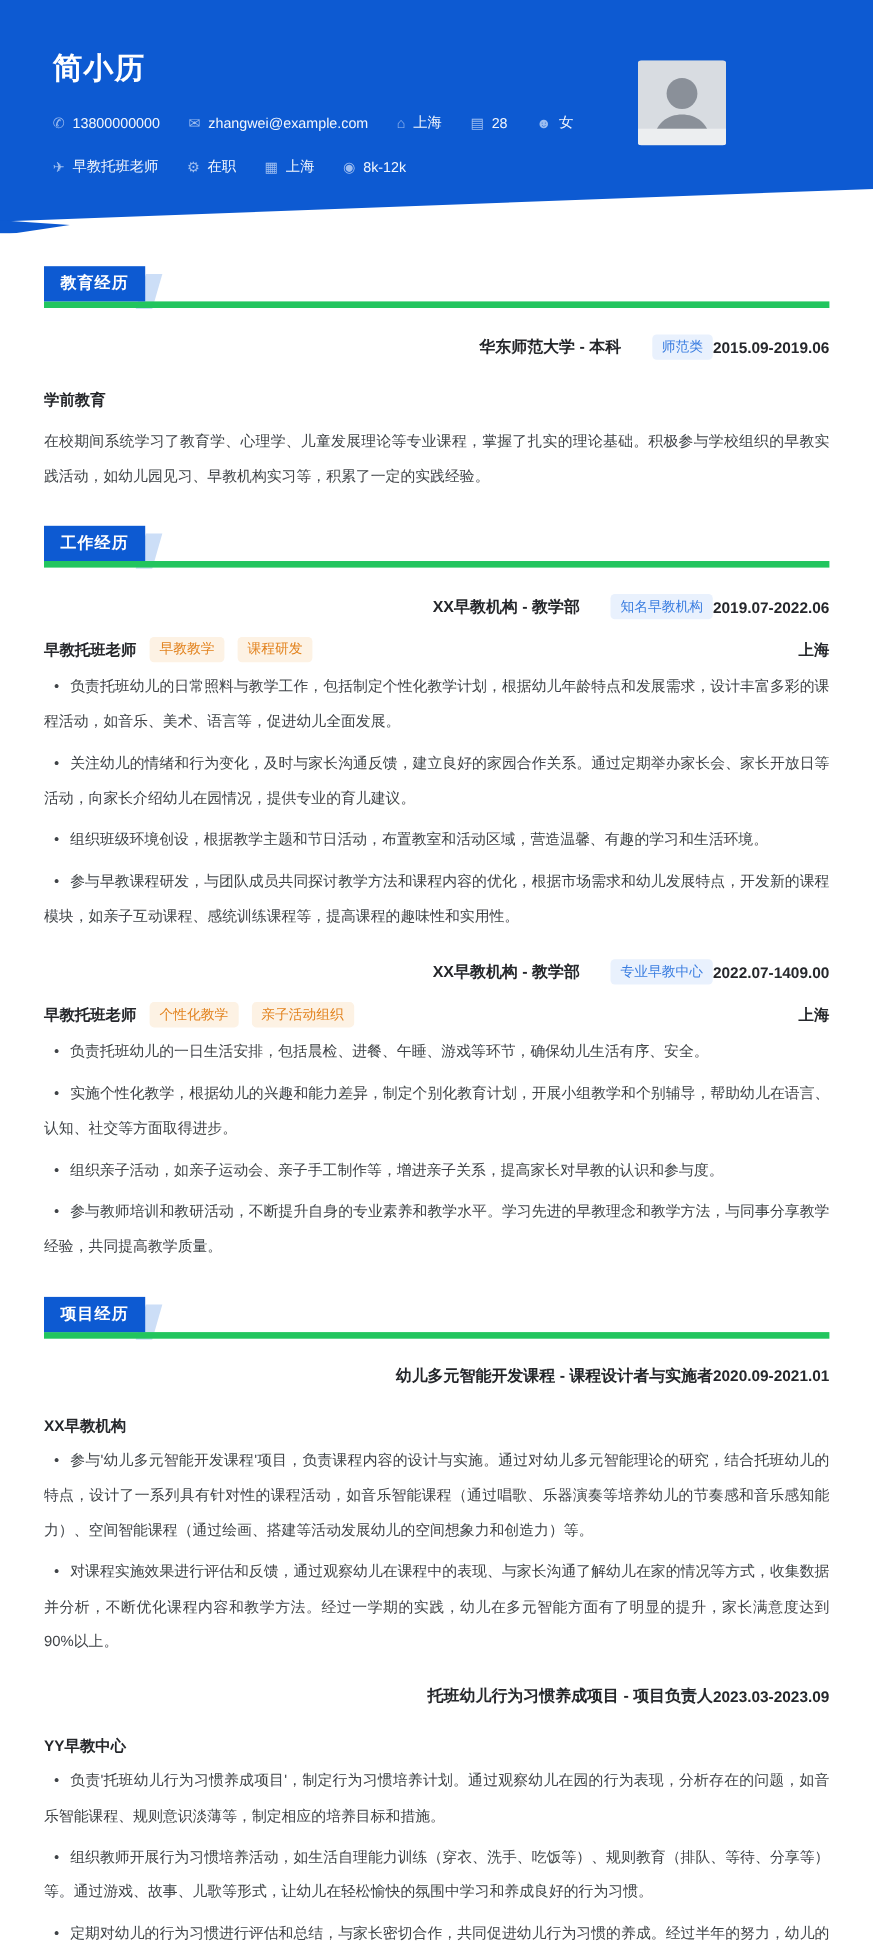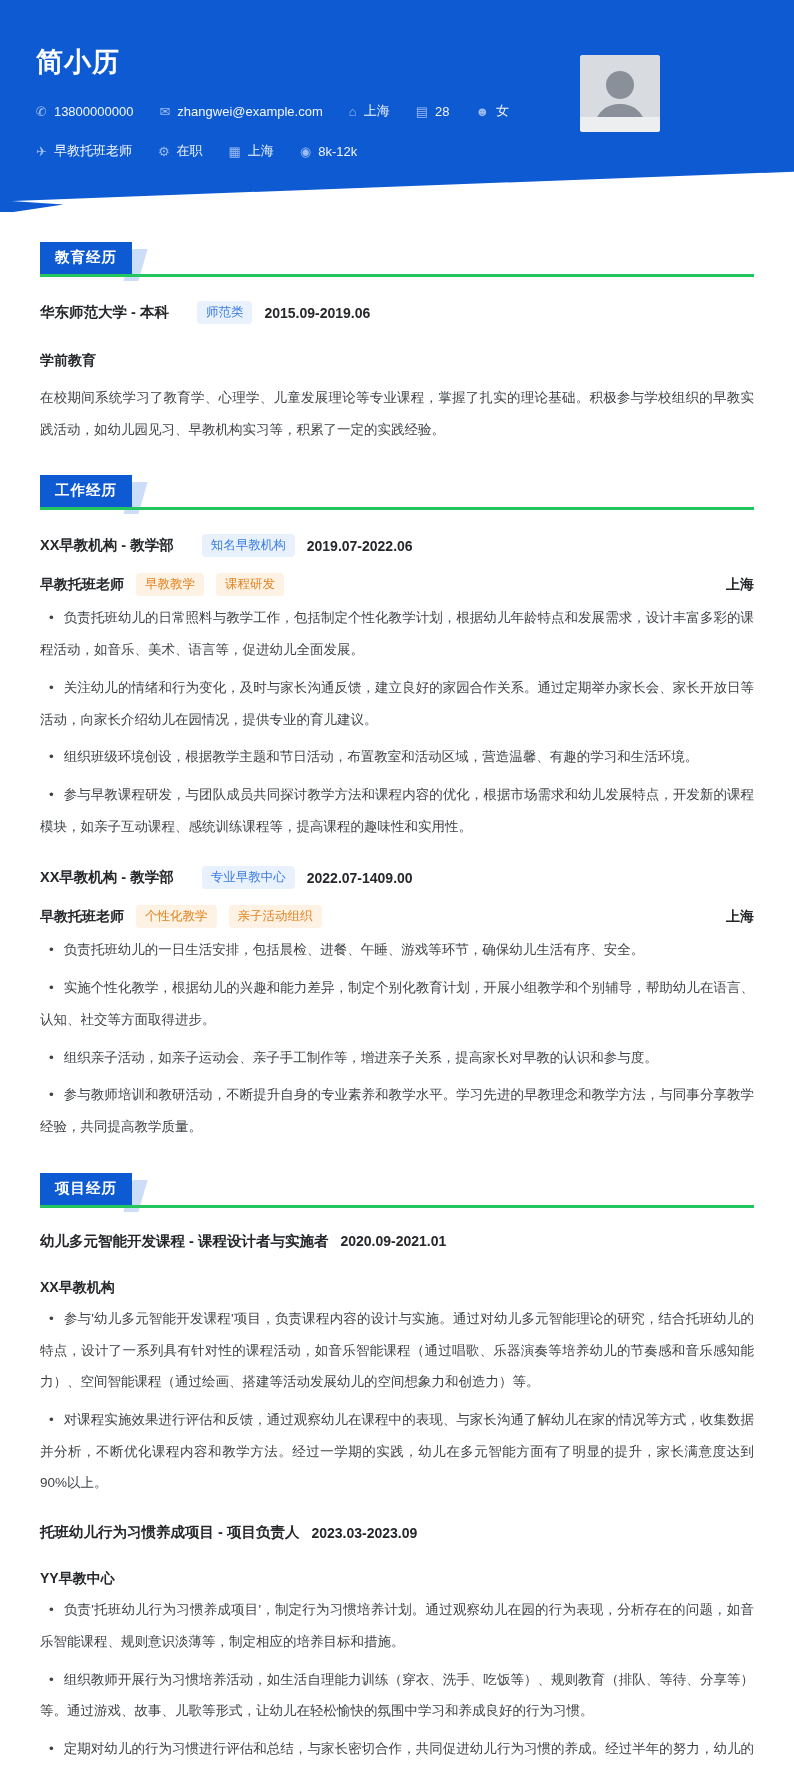--- a/index.html
+++ b/index.html
@@ -9,43 +9,43 @@
     width:794px; min-height:1771px; margin:0 auto; background:#fff;
     position:relative; overflow:hidden;
   }
 
   
   .header { position:relative; height:212px; }
   .header-band { position:absolute; inset:0; background:#0d5ad2;
     clip-path:polygon(0 0,100% 0,100% 81%,0 95%); }
   .header-accent { position:absolute; inset:0; background:#0d5ad2;
     clip-path:polygon(0 94.5%,8% 96.5%,0 101%); }
-  .header-inner { position:relative; z-index:2; padding:44px 48px 0 36px; color:#fff; }
+  .header-inner { position:relative; z-index:2; padding:44px 48px 0 48px; color:#fff; }
   .name { font-size:27px; font-weight:bold; letter-spacing:1px; }
   .contact-row { display:flex; align-items:center; margin-top:22px; font-size:13px; }
   .contact-item { display:flex; align-items:center; margin-right:26px; color:rgba(255,255,255,.95); }
   .contact-item .ic { color:#9dbdf0; margin-right:7px; font-size:13px; line-height:1; }
   .photo { position:absolute; right:134px; top:55px; width:80px; height:77px;
     background:#d7dbe0; border-radius:3px; z-index:3; overflow:hidden; }
   .photo svg { display:block; }
 
   
   .content { padding:16px 40px 36px 40px; }
 
   .section { margin-top:30px; }
   .section:first-child { margin-top:14px; }
-  .section-header { border-bottom:3px solid #22c55e; }
+  .section-header { border-bottom:6px solid #22c55e; }
   .section-badge { position:relative; display:inline-block; background:#0d5ad2; color:#fff;
     font-size:14.5px; font-weight:bold; padding:6px 15px 7px 15px; letter-spacing:1px; }
   .section-badge::after { content:""; position:absolute; right:-11px; top:7px; width:15px; height:32px;
     background:#ccdef7; transform:skewX(-16deg); z-index:-1; }
   .section { position:relative; z-index:0; }
 
   .item { margin-top:24px; }
-  .item-head { display:flex; justify-content:flex-start; align-items:center;gap:12px; }
+  .item-head { display:flex; justify-content:flex-end; align-items:center; }
   .item-title { font-size:14.5px; font-weight:bold; color:#25272b; display:flex; align-items:center; }
   .item-date { font-size:14px; font-weight:bold; color:#25272b; }
   .item-sub { display:flex; justify-content:space-between; align-items:center; margin-top:16px; }
   .item-role { font-size:14px; font-weight:bold; color:#25272b; display:flex; align-items:center; }
   .item-loc { font-size:14px; font-weight:bold; color:#25272b; }
   .chip { font-size:12.5px; font-weight:normal; border-radius:4px; padding:3px 9px; margin-left:12px; white-space:nowrap; }
   .chip-blue { color:#3a7de0; background:#e9f1fd;margin-left:28px; }
   .chip-orange { color:#e2821d; background:#fdf2e4; }
   .item-org { font-size:14px; font-weight:bold; color:#25272b; margin-top:28px; }
 

